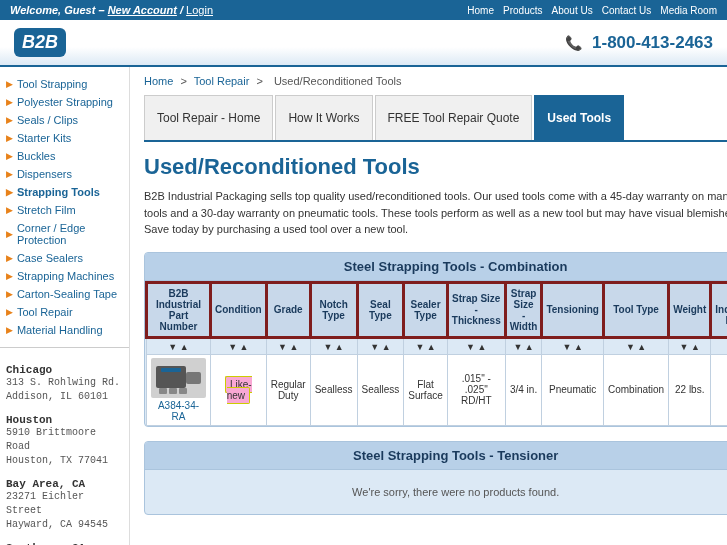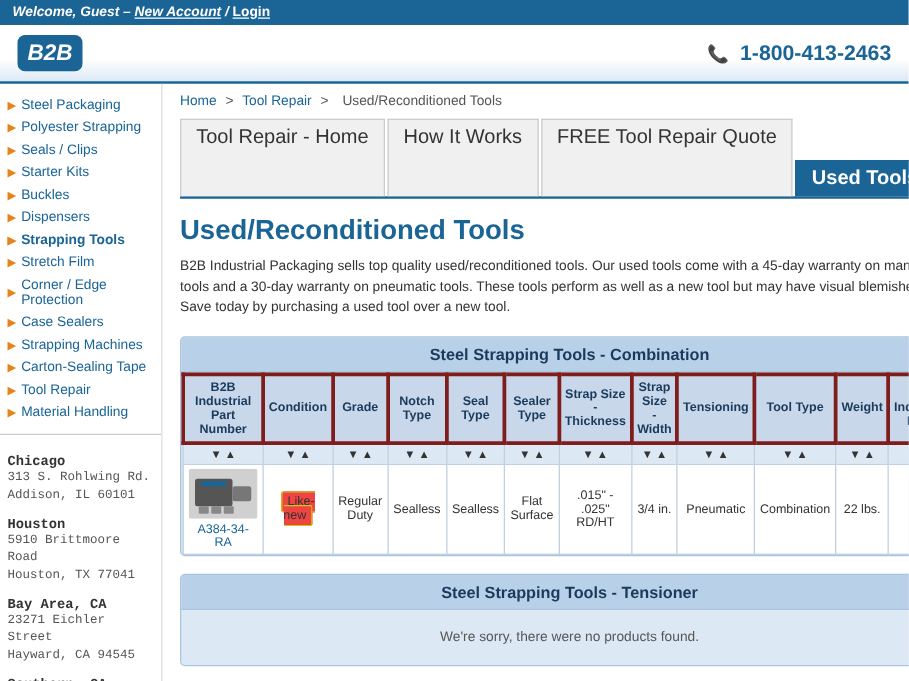--- a/index.html
+++ b/index.html
@@ -92,35 +92,34 @@
     #breadcrumb a { color: #1a6496; text-decoration: none; }
     #breadcrumb span { margin: 0 4px; }
 
     
     #tabs {
       display: flex;
       border-bottom: 2px solid #1a6496;
       margin-bottom: 12px;
     }
     .tab {
-      padding: 5px 12px;
-      font-size: 16px;
+      padding: 15px 12px;
+      font-size: 12px;
       cursor: pointer;
       border: 1px solid #ccc;
       border-bottom: none;
       background: #f0f0f0;
       color: #333;
       margin-right: 2px;
     }
     .tab.active {
       background: #1a6496;
       color: #fff;
       border-color: #1a6496;
       font-weight: bold;
-      margin-top: 33px;
     }
 
     
     #page-heading {
       font-size: 22px;
       color: #1a6496;
       font-weight: bold;
       margin-bottom: 8px;
     }
 
@@ -175,21 +174,21 @@
     .data-table .sort-row td {
       background: #dce9f5;
       text-align: center;
       padding: 2px;
     }
     .sort-arrows { font-size: 9px; color: #333; }
 
     .product-link { color: #1a6496; text-decoration: none; font-size: 10px; margin-top: 38px; }
 
     .like-new-badge {
-      background: #ef4444;
+      background: #f9a8d4;
       border: 1px solid #cccc00;
       padding: 2px 4px;
       font-size: 10px;
       border-radius: 2px;
       margin-top: 28px;
     }
 
     
     .product-img-cell { width: 65px; }
 
@@ -205,42 +204,49 @@
   </style>
 </head>
 <body>
 
 <div id="top-bar">
   <div class="welcome">
     <span>Welcome, Guest</span>
     <span>–</span>
     <a href="#" style="color:#fff; font-style:italic;">New Account</a>
     <span>/</span>
-    <a href="#" style="color:#fff; font-weight:bold;">Login</a>
+    <a href="#" style="color:#fff; font-weight:normal;">Login</a>
+  </div>
+  <div class="top-links">
+    <a href="#">Home</a>
+    <a href="#">Products</a>
+    <a href="#">About Us</a>
+    <a href="#">Contact Us</a>
+    <a href="#">Media Room</a>
   </div>
 </div>
 
 <div id="header">
   <div id="logo-area">
     <div id="logo-box">
       <span>B2B</span>
     </div>
   </div>
   <div id="phone-area">
     <span class="phone-icon">📞</span>
     <span>1-800-413-2463</span>
   </div>
 </div>
 
 <div id="main-layout">
 
   <div id="sidebar">
     <div class="sidebar-item">
       <span class="sidebar-arrow">▶</span>
-      <span>Steel Packaging</span>
+      <span>Tool Strapping</span>
     </div>
     <div class="sidebar-item">
       <span class="sidebar-arrow">▶</span>
       <span>Polyester Strapping</span>
     </div>
     <div class="sidebar-item">
       <span class="sidebar-arrow">▶</span>
       <span>Seals / Clips</span>
     </div>
     <div class="sidebar-item">

